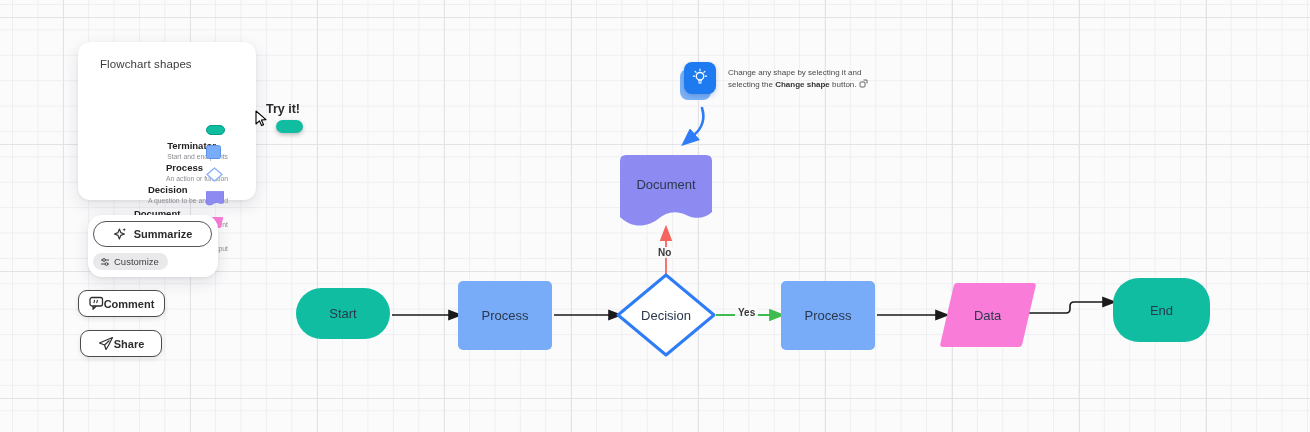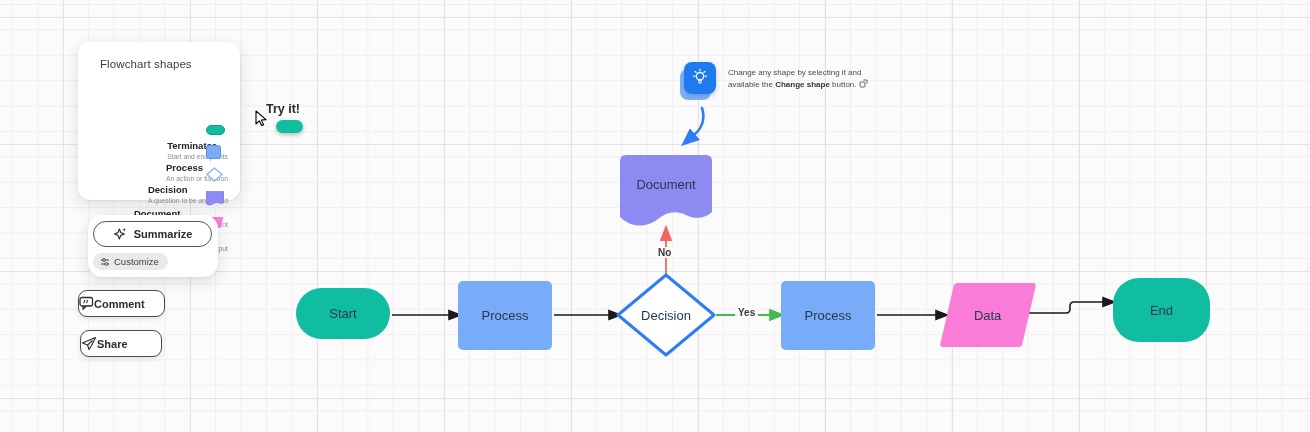--- a/index.html
+++ b/index.html
@@ -18,21 +18,21 @@
       linear-gradient(to bottom,#efeff2 1px,transparent 1px);
     background-size:127px 127px,127px 127px,25.4px 25.4px,25.4px 25.4px;
     background-position:63px 17px,63px 17px,12px 4px,12px 4px;
   }
   .abs{position:absolute;}
   
   .card{
     background:#fff;border-radius:12px;
     box-shadow:0 5px 16px rgba(30,30,60,.12),0 1px 3px rgba(0,0,0,.06);
   }
-  .legend-card{left:78px;top:42px;width:162px;height:158px;z-index:6;}
+  .legend-card{left:78px;top:42px;width:162px;height:158px;z-index:6;padding-left:16px;}
   .legend-title{position:absolute;left:22px;top:16px;font-size:11.5px;color:#3c3c3c;font-weight:500;letter-spacing:.1px;}
   .legend-row{position:absolute;left:22px;width:128px;height:21px;display:flex;align-items:flex-end;flex-direction:column;}
   .legend-icon{width:22px;flex:0 0 22px;display:flex;align-items:center;justify-content:flex-start;padding-top:1px;}
   .legend-txt .lbl{font-size:9.5px;font-weight:700;color:#222;line-height:10px;}
   .legend-txt .dsc{font-size:6.8px;color:#8d8d93;line-height:8px;margin-top:1.5px;}
   .mini-terminator{width:19px;height:10px;border-radius:5px;background:#10bda1;border:1px solid #0a9d86;box-sizing:border-box;}
   .mini-process{width:15px;height:14px;border-radius:2.5px;background:#78acf8;border:1px solid #5b93ec;box-sizing:border-box;}
   .mini-data{width:14px;height:11px;background:#f97cd9;transform:skewX(-14deg);border-radius:1px;margin-left:2px;}
   .ai-card{left:88px;top:215px;width:130px;height:62px;border-radius:14px;z-index:6;}
   .summarize-btn{
@@ -41,21 +41,21 @@
     display:flex;align-items:center;justify-content:center;gap:7px;cursor:pointer;
   }
   .summarize-btn span{font-size:11px;font-weight:700;color:#2b2b2b;}
   .customize-chip{
     position:absolute;left:5px;top:38px;height:17px;padding:0 9px 0 7px;box-sizing:border-box;
     background:#e9e9eb;border-radius:9px;display:inline-flex;align-items:center;gap:4px;cursor:pointer;
   }
   .customize-chip span{font-size:9.5px;color:#3f3f3f;}
   .pill-btn{
     position:absolute;box-sizing:border-box;background:#fff;border:1.5px solid #4c4c4c;border-radius:9px;
-    display:flex;align-items:center;justify-content:flex-start;gap:0;cursor:pointer;z-index:6;
+    display:flex;align-items:center;justify-content:center;gap:0;cursor:pointer;z-index:6;
     box-shadow:0 2px 5px rgba(0,0,0,.10);
   }
   .pill-btn span{font-size:11px;font-weight:700;color:#2e2e2e;}
   .comment-btn{left:78px;top:290px;width:87px;height:27px;}
   .share-btn{left:80px;top:330px;width:82px;height:27px;}
   
   .tryit-title{left:266px;top:102px;font-size:12.5px;font-weight:800;color:#2b2b2b;z-index:5;}
   .tryit-pill{left:276px;top:120px;width:27px;height:13px;border-radius:7px;background:#10bda1;
     box-shadow:0 2px 4px rgba(0,0,0,.25);z-index:5;}
   .tryit-text{left:313px;top:103px;width:126px;font-size:8px;line-height:12px;color:#2e2e2e;z-index:5;}
@@ -224,21 +224,21 @@
         <circle cx="10" cy="8.2" r="3.7" fill="none" stroke="#fff" stroke-width="1.3"></circle>
         <path d="M8.7,11.6 L8.7,13 H11.3 L11.3,11.6" fill="none" stroke="#fff" stroke-width="1.2"></path>
         <path d="M8.9,14.8 H11.1" stroke="#fff" stroke-width="1.2" stroke-linecap="round"></path>
         <path d="M10,1.2 V2.6 M3.4,8.2 H4.8 M15.2,8.2 H16.6 M5.1,3.3 L6.1,4.3 M14.9,3.3 L13.9,4.3" stroke="#fff" stroke-width="1.2" stroke-linecap="round"></path>
       </svg>
     </div>
   </div>
   <div class="abs tip-text">
     <div>Change any shape by selecting it and</div>
     <div>
-      <span>available the </span><b>Change shape</b><span> button.</span>
+      <span>selecting the </span><b>Change shape</b><span> button.</span>
       <svg width="9" height="9" viewBox="0 0 9 9" style="vertical-align:-1px">
         <rect x="1" y="3" width="5" height="5" rx="1" fill="none" stroke="#555" stroke-width="0.9"></rect>
         <path d="M4.5,1 H8 V4.5" fill="none" stroke="#555" stroke-width="0.9"></path>
       </svg>
     </div>
   </div>
 
   <div class="abs terminator node-start">
     <span class="node-label">Start</span>
   </div>

